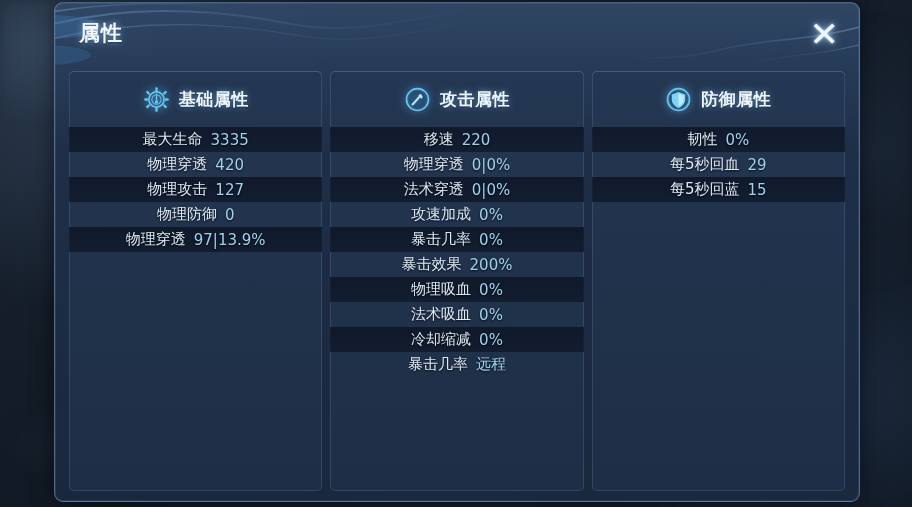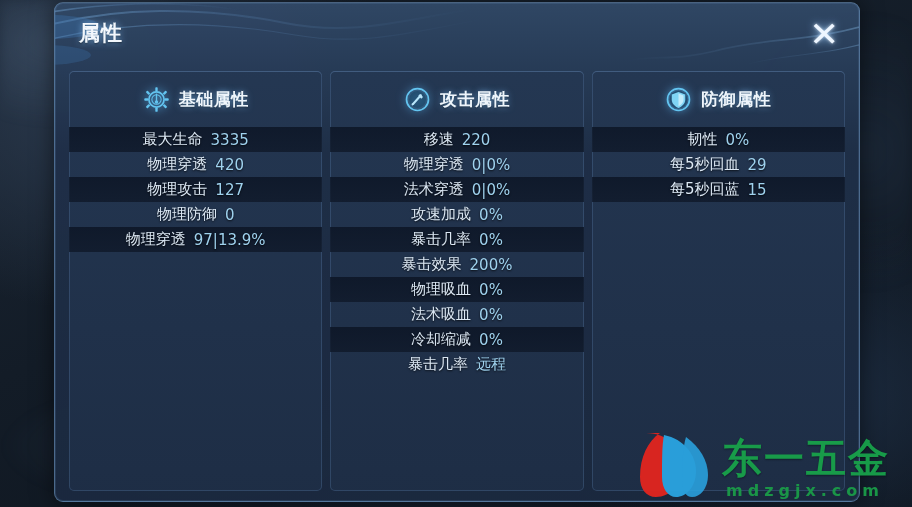--- a/index.html
+++ b/index.html
@@ -375,22 +375,13 @@
           <div class="stat-row dark">
             <span class="stat-label">每5秒回蓝</span>
             <span class="stat-value">15</span>
           </div>
         </div>
       </div>
 
     </div>
   </div>
 
-  <div id="watermark">
-    <svg id="wm-logo" viewBox="0 0 78 74">
-      <path d="M8 6 C30 6 44 22 44 40 C44 58 32 70 18 70 C8 70 2 62 2 50 C2 30 10 14 22 6 Z" fill="#e0251f"></path>
-      <path d="M26 8 C46 12 58 28 58 44 C58 60 48 70 38 70 C30 70 24 62 24 50 C24 32 24 18 26 8 Z" fill="#2aa3e0"></path>
-      <path d="M48 10 C62 20 70 34 70 48 C70 62 62 70 54 70 C48 70 44 64 44 54 C44 36 45 20 48 10 Z" fill="#2aa3e0" opacity=".92"></path>
-    </svg>
-    <div id="wm-text">东一五金</div>
-    <div id="wm-url">mdzgjx.com</div>
-  </div>
 </div>
 
 </body></html>

